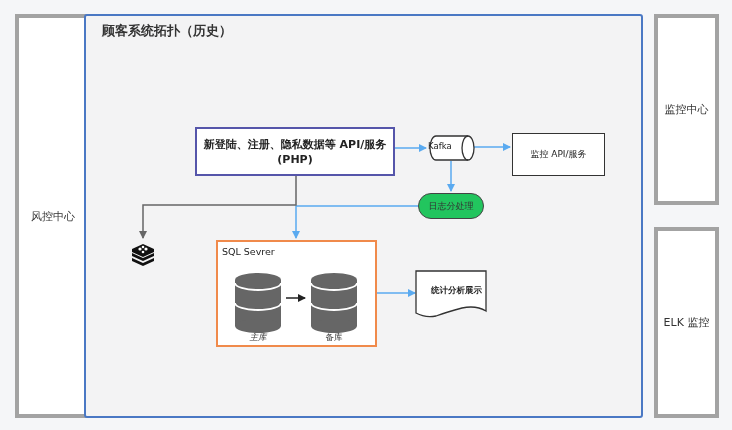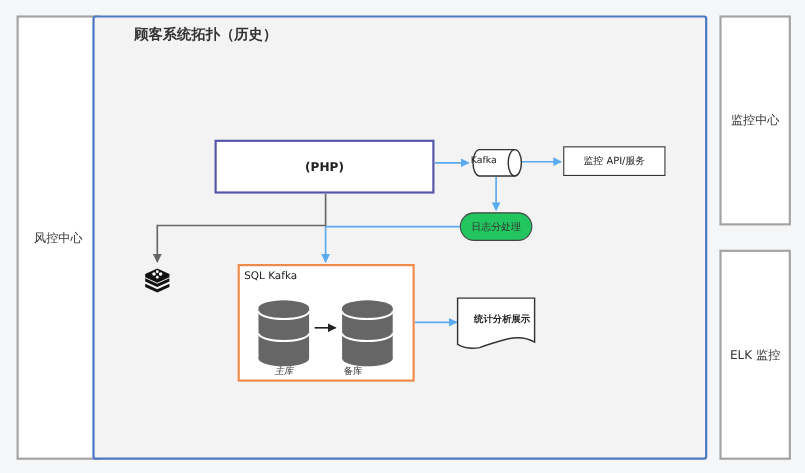--- a/index.html
+++ b/index.html
@@ -4,41 +4,41 @@
 <style>
   html, body { margin: 0; padding: 0; }
   body {
     width: 732px; height: 430px; overflow: hidden;
     background: #f5f6f8;
     font-family: "DejaVu Sans", "Liberation Sans", sans-serif;
     position: relative;
   }
   .abs { position: absolute; box-sizing: border-box; }
   .side {
-    border: 2px solid #a3a3a3; background: #ffffff;
+    border: 4px solid #a3a3a3; background: #ffffff;
     display: flex; align-items: center; justify-content: center;
     font-size: 11px; color: #333;
   }
   .main {
     left: 84px; top: 14px; width: 559px; height: 404px;
     border: 2px solid #4a78c4; border-radius: 3px; background: #f3f3f4;
   }
   .main-title {
-    left: 102px; top: 22px; font-size: 13px; font-weight: bold; color: #333; margin-left: 20px;
+    left: 102px; top: 22px; font-size: 13px; font-weight: bold; color: #333;
   }
   svg.wires { position: absolute; left: 0; top: 0; }
   .api-box {
     left: 195px; top: 127px; width: 200px; height: 49px;
     border: 2px solid #5555aa; background: #fff;
     display: flex; flex-direction: column; align-items: center; justify-content: center;
     font-size: 11px; font-weight: bold; color: #222; line-height: 15px; text-align: center;
   }
   .kafka-label { left: 428px; top: 141px; width: 40px; font-size: 8.5px; color: #222; }
   .mon-api {
-    left: 512px; top: 133px; width: 93px; height: 27px;
+    left: 512px; top: 133px; width: 93px; height: 43px;
     border: 1.5px solid #333; background: #fff;
     display: flex; align-items: center; justify-content: center;
     font-size: 9px; color: #222;
   }
   .log-box {
     left: 418px; top: 193px; width: 66px; height: 26px;
     border: 1.5px solid #444; border-radius: 13px; background: #22c55e;
     display: flex; align-items: center; justify-content: center;
     font-size: 9px; color: #333;
   }
@@ -104,35 +104,36 @@
     <circle cx="10" cy="5" r="1.6" fill="#fff"></circle>
     <circle cx="16" cy="5" r="1.6" fill="#fff"></circle>
     <circle cx="13" cy="3" r="1.3" fill="#fff"></circle>
     <circle cx="13" cy="8" r="1.3" fill="#fff"></circle>
   </g>
 
   <path d="M416,271 L486,271 L486,311 Q476,305 462,308 Q447,312 436,316 Q425,318 416,313 z" fill="#fff" stroke="#333" stroke-width="1.3"></path>
 </svg>
 
 <div class="abs api-box">
+  <span>新登陆、注册、隐私数据等 API/服务</span>
   <span>(PHP)</span>
 </div>
 
 <div class="abs kafka-label">Kafka</div>
 
 <div class="abs mon-api">
   <span>监控 API/服务</span>
 </div>
 
 <div class="abs log-box">
   <span>日志分处理</span>
 </div>
 
 <div class="abs sql-box"></div>
-<div class="abs sql-title">SQL Kafka</div>
+<div class="abs sql-title">SQL Sevrer</div>
 
 <svg class="wires" width="732" height="430">
   <defs>
     <marker id="ak2" markerWidth="8" markerHeight="8" refX="7" refY="4" orient="auto" markerUnits="userSpaceOnUse">
       <path d="M0,0 L8,4 L0,8 z" fill="#222"></path>
     </marker>
   </defs>
 
   <g transform="translate(235,272)">
     <rect x="0" y="8" width="46" height="46" fill="#666"></rect>
@@ -147,15 +148,15 @@
   <g transform="translate(311,272)">
     <rect x="0" y="8" width="46" height="46" fill="#666"></rect>
     <ellipse cx="23" cy="54" rx="23" ry="7" fill="#666"></ellipse>
     <ellipse cx="23" cy="8" rx="23" ry="7" fill="#666"></ellipse>
     <path d="M0,11 A23,7 0 0 0 46,11" fill="none" stroke="#fff" stroke-width="1.8"></path>
     <path d="M0,31 A23,7 0 0 0 46,31" fill="none" stroke="#fff" stroke-width="1.8"></path>
   </g>
 </svg>
 
 <div class="abs db-label" style="left:238px; top:332px;font-style:italic;">主库</div>
-<div class="abs db-label" style="left:301px; top:332px;">备库</div>
+<div class="abs db-label" style="left:314px; top:332px;">备库</div>
 
 <div class="abs stats-label">统计分析展示</div>
 
 </body></html>

